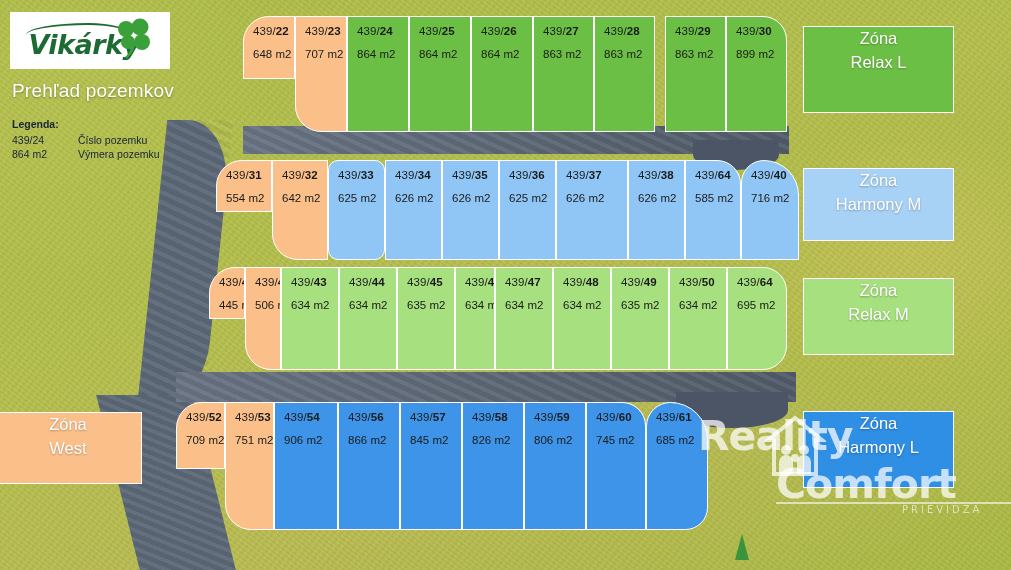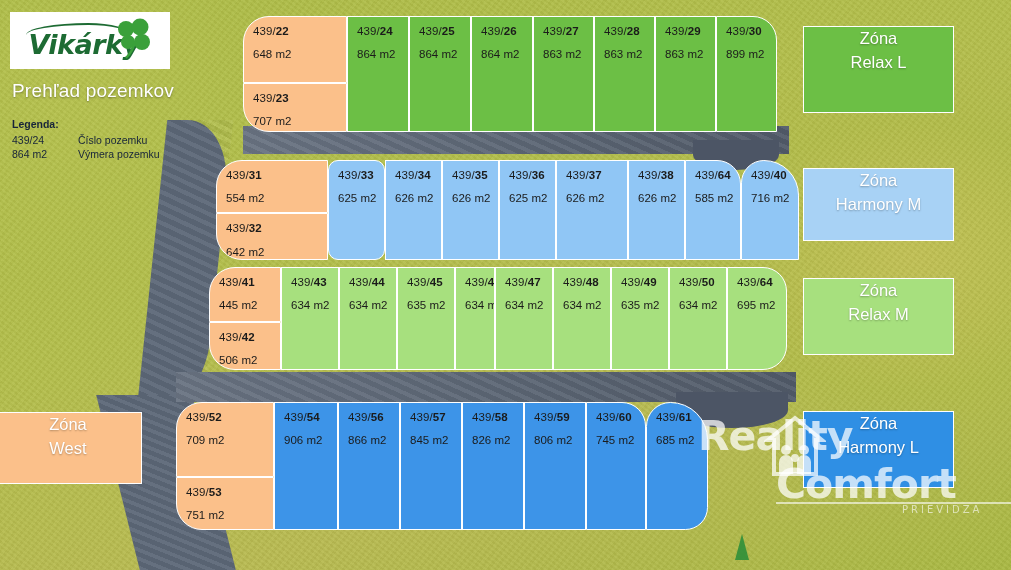--- a/index.html
+++ b/index.html
@@ -90,21 +90,21 @@
   .c-blue   { background: #3d94e8; }
 
   
   .rd-tl { border-top-left-radius: 26px; }
   .rd-bl { border-bottom-left-radius: 26px; }
   .rd-tr { border-top-right-radius: 24px; }
   .rd-br { border-bottom-right-radius: 24px; }
   .rd-tr-big { border-top-right-radius: 40px; }
 
   
-  .pair { display: flex; flex-direction: column; }
+  .pair { display: flex; flex-direction: row; }
   .pair .parcel { flex: 1 1 auto; }
 
   
   #logo-card {
     position: absolute; left: 10px; top: 12px;
     width: 160px; height: 57px;
     background: #ffffff;
     display: flex; align-items: center; justify-content: center;
   }
   .logo-word {
@@ -233,21 +233,21 @@
       <div class="parea">864 m2</div>
     </div>
     <div class="parcel c-green" style="width:61px;">
       <div class="pid">439/<b>27</b></div>
       <div class="parea">863 m2</div>
     </div>
     <div class="parcel c-green" style="width:61px;">
       <div class="pid">439/<b>28</b></div>
       <div class="parea">863 m2</div>
     </div>
-    <div class="parcel c-green" style="width:61px;">
+    <div class="parcel c-green" style="width:61px;margin-left:10px;">
       <div class="pid">439/<b>29</b></div>
       <div class="parea">863 m2</div>
     </div>
     <div class="parcel c-green rd-tr" style="width:61px;">
       <div class="pid">439/<b>30</b></div>
       <div class="parea">899 m2</div>
     </div>
   </div>
 
   <div class="block" id="row-2" style="left:216px; top:160px; height:100px;">

